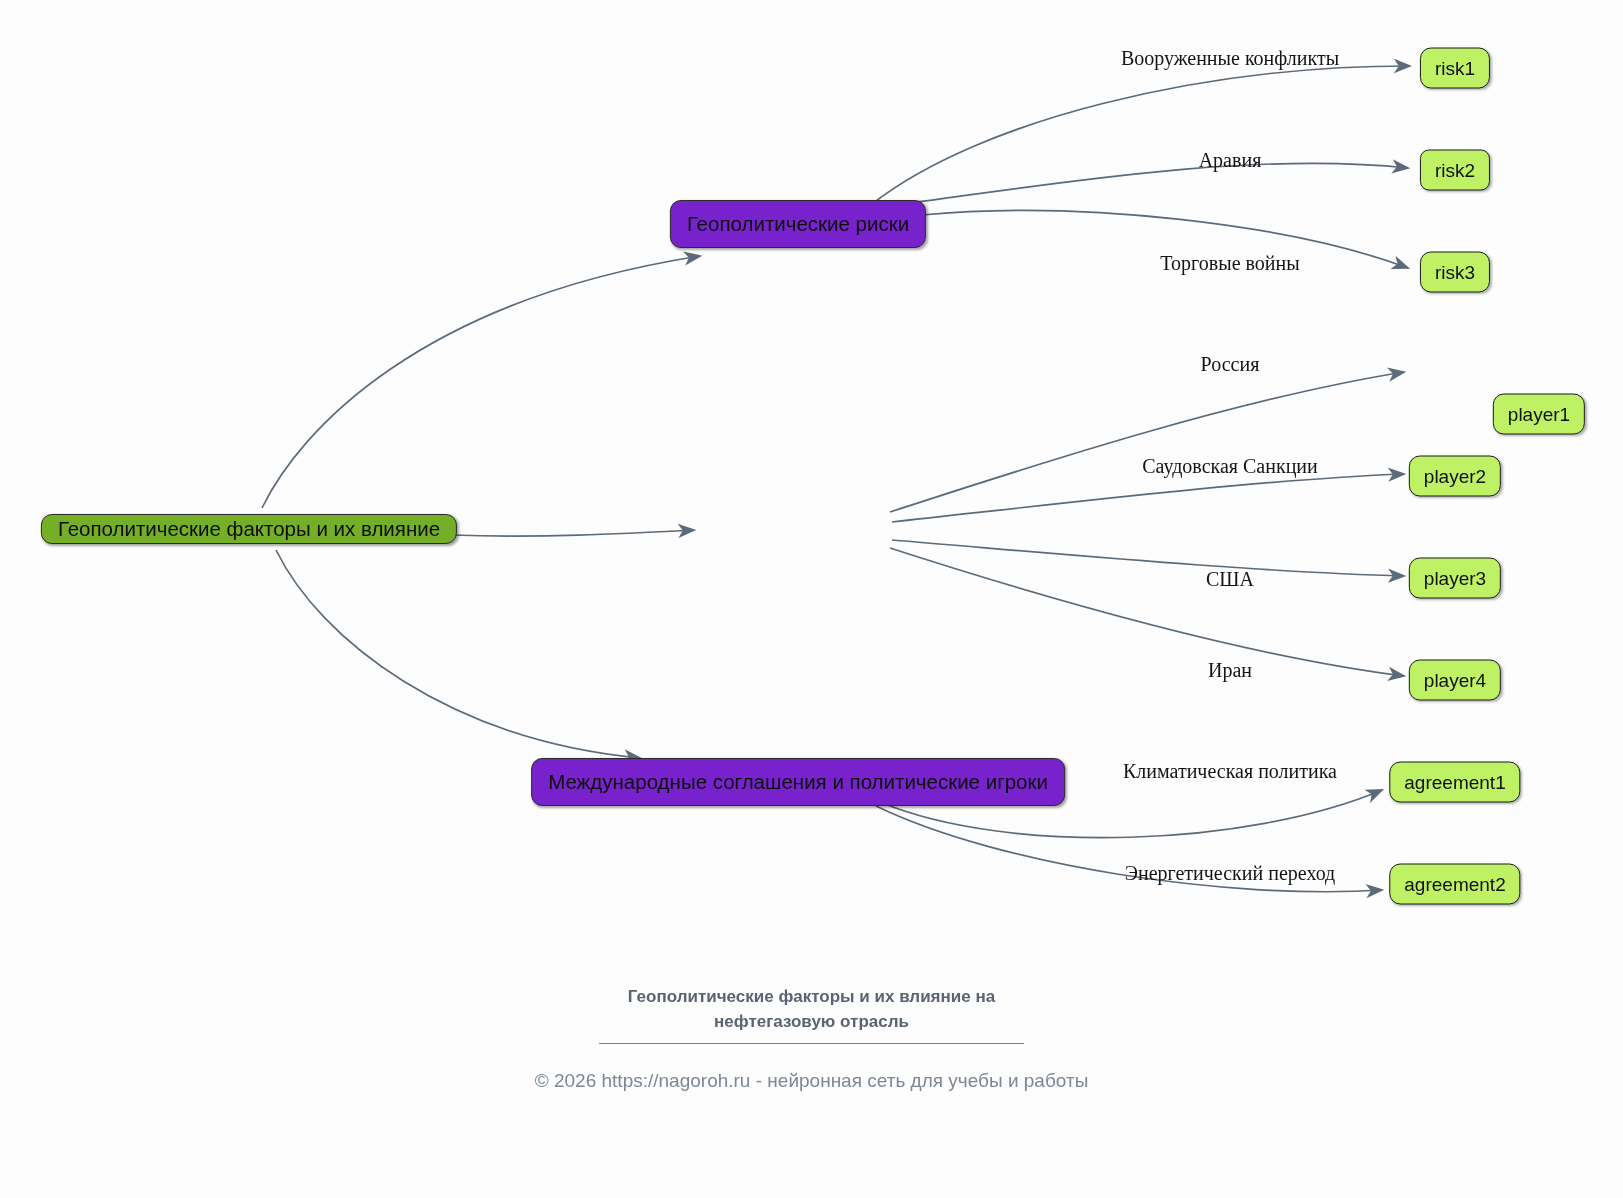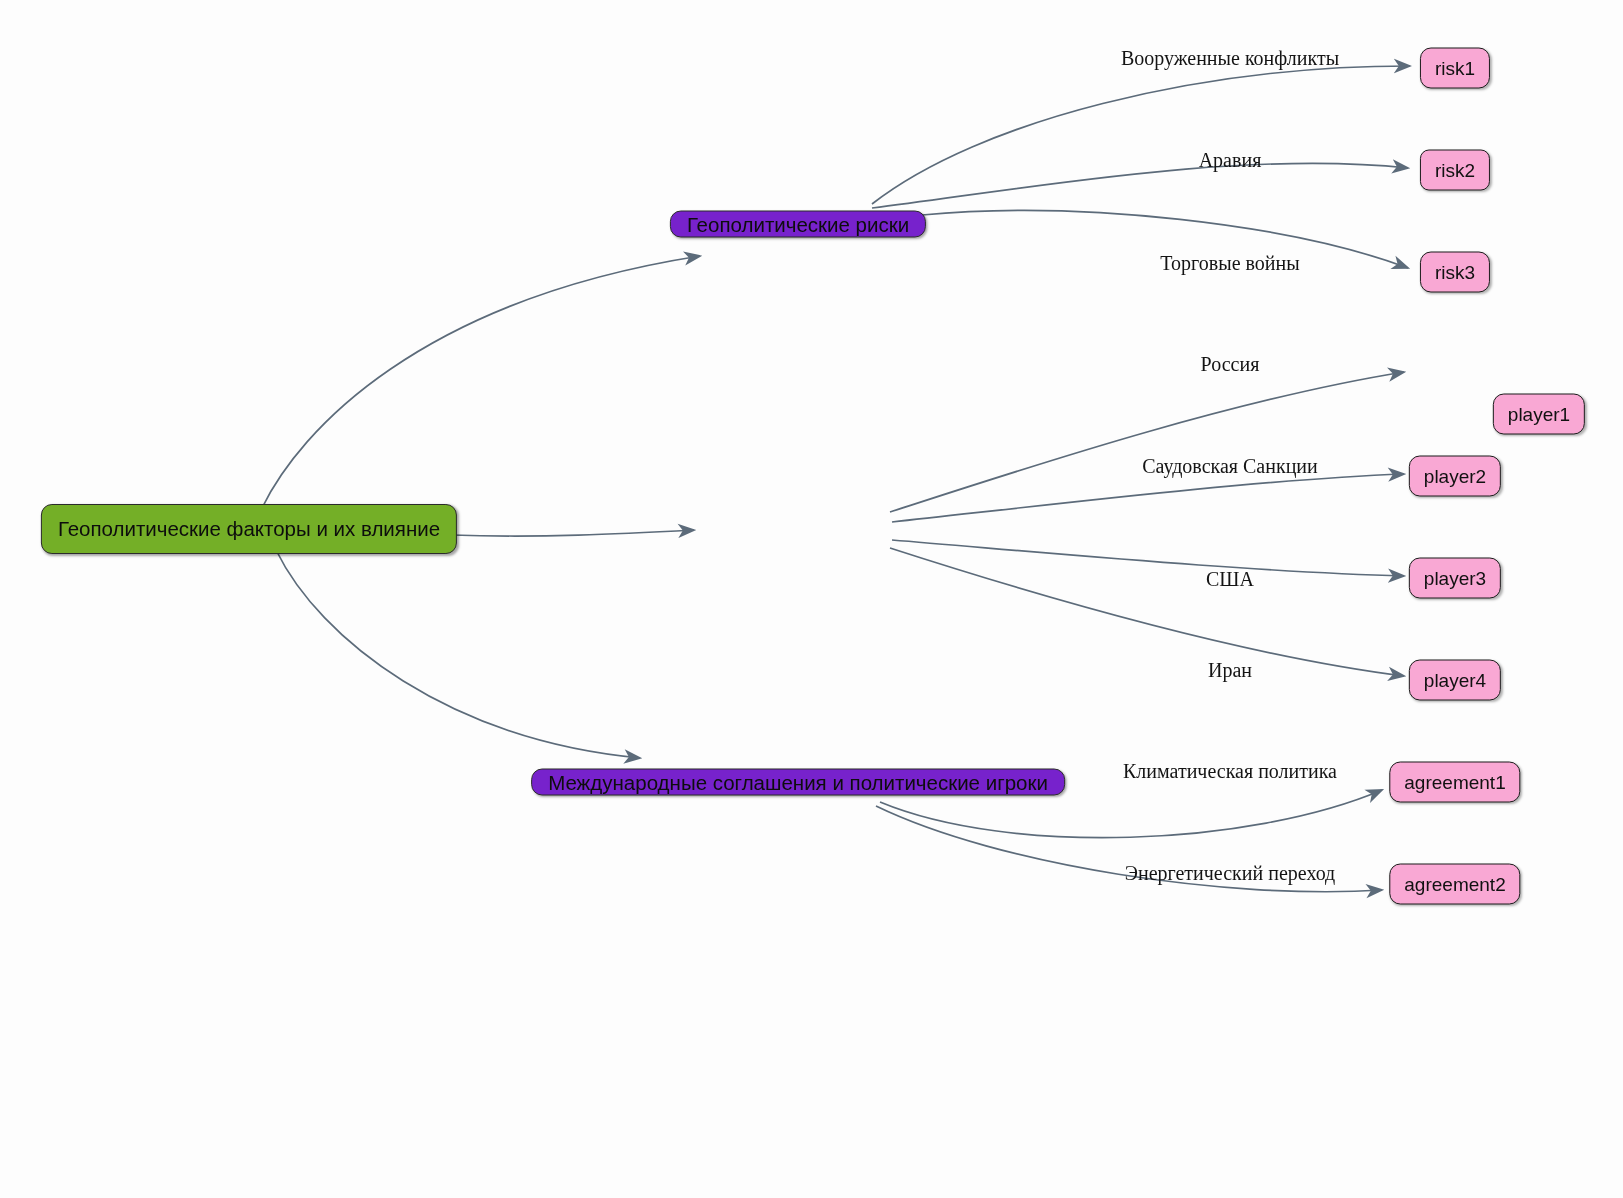--- a/index.html
+++ b/index.html
@@ -34,35 +34,35 @@
     font-family: "Liberation Sans", sans-serif;
     transform: translate(-50%, -50%);
   }
   .node-root {
     background: #74af27;
     border: 1.6px solid #2b2b2b;
     border-radius: 11px;
     color: #0d0d0d;
     font-size: 20.5px;
     padding: 0 16px;
-    height: 50px;
+    height: 30px;
     box-shadow: 1.5px 1.5px 2.5px rgba(0,0,0,0.35);
   }
   .node-branch {
     background: #7722cc;
     border: 1.6px solid #2b2b2b;
     border-radius: 11px;
     color: #0d0d0d;
     font-size: 20.5px;
     padding: 0 16px;
-    height: 27px;
+    height: 48px;
     box-shadow: 1.5px 1.5px 2.5px rgba(0,0,0,0.35);
   }
   .node-leaf {
-    background: #f9a8d4;
+    background: #bef264;
     border: 1.7px solid #1c1c1c;
     border-radius: 11px;
     color: #111111;
     font-size: 19px;
     padding: 0 14px;
     height: 41px;
     box-shadow: 1.5px 1.5px 2.5px rgba(0,0,0,0.3);
   }
   .edge-label {
     position: absolute;
@@ -156,14 +156,19 @@
   <div class="edge-label" style="left:1230px; top:263px;">Торговые войны</div>
 
   <div class="edge-label" style="left:1230px; top:364px;">Россия</div>
   <div class="edge-label" style="left:1230px; top:466px;">Саудовская Санкции</div>
   <div class="edge-label" style="left:1230px; top:579px;">США</div>
   <div class="edge-label" style="left:1230px; top:670px;">Иран</div>
 
   <div class="edge-label" style="left:1230px; top:771px;">Климатическая политика</div>
   <div class="edge-label" style="left:1230px; top:873px;">Энергетический переход</div>
 
+  <div id="footer">
+    <div id="footer-title">Геополитические факторы и их влияние на нефтегазовую отрасль</div>
+    <div id="footer-rule"></div>
+    <div id="footer-copy">© 2026 https://nagoroh.ru - нейронная сеть для учебы и работы</div>
+  </div>
 
 </div>
 
 </body></html>

